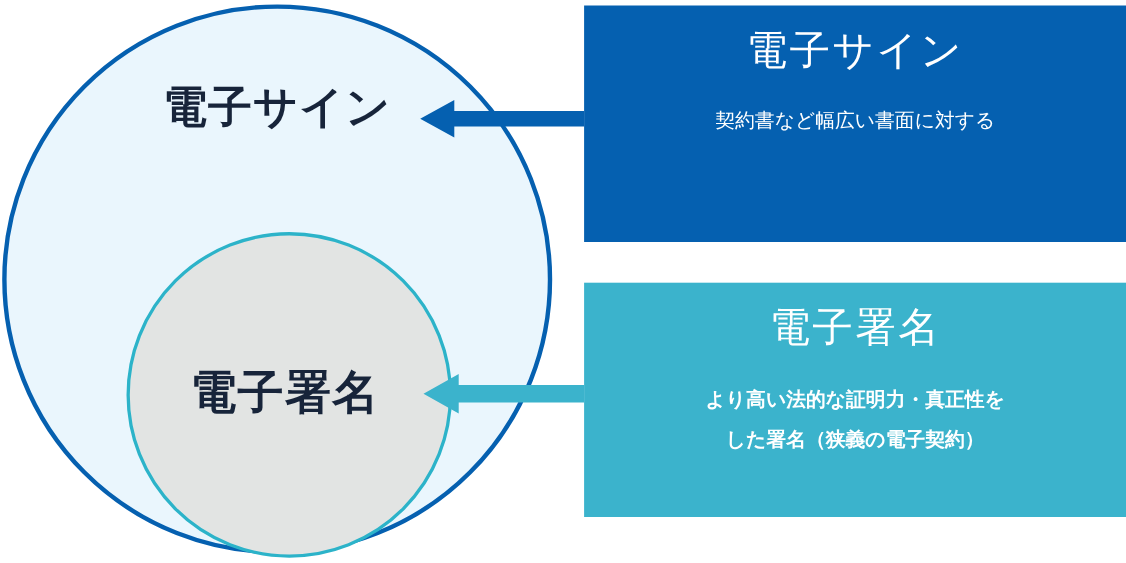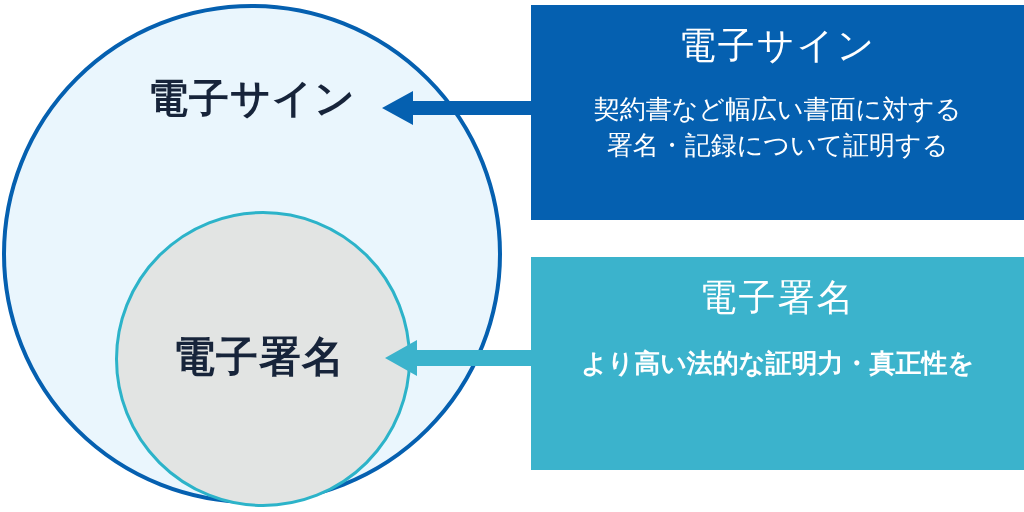--- a/index.html
+++ b/index.html
@@ -93,21 +93,21 @@
     background: #3bb3cc;
   }
   .callout-title {
     font-size: 37px;
     line-height: 54px;
     font-weight: normal;
     margin: 8px 0 0 0;
     letter-spacing: 2px;
   }
   .callout-body {
-    font-size: 26px;
+    font-size: 18px;
     line-height: 36px;
     letter-spacing: 0px;
     margin-top: 18px;
   }
   .callout-teal .callout-body {
     margin-top: 20px;
     font-weight: bold;
   }
   .callout-body div {
     white-space: nowrap;
@@ -134,24 +134,24 @@
 
     <g>
       <polygon points="385,358 417,340 417,350 531,350 531,366 417,366 417,376" fill="#3bb3cc"></polygon>
     </g>
   </svg>
 
   <div class="callout callout-blue">
     <div class="callout-title">電子サイン</div>
     <div class="callout-body">
       <div>契約書など幅広い書面に対する</div>
-      <div>署名・記録について証明する</div>
     </div>
   </div>
 
   <div class="callout callout-teal">
     <div class="callout-title">電子署名</div>
     <div class="callout-body">
       <div>より高い法的な証明力・真正性を</div>
+      <div>した署名（狭義の電子契約）</div>
     </div>
   </div>
 
 </div>
 
 </body></html>

